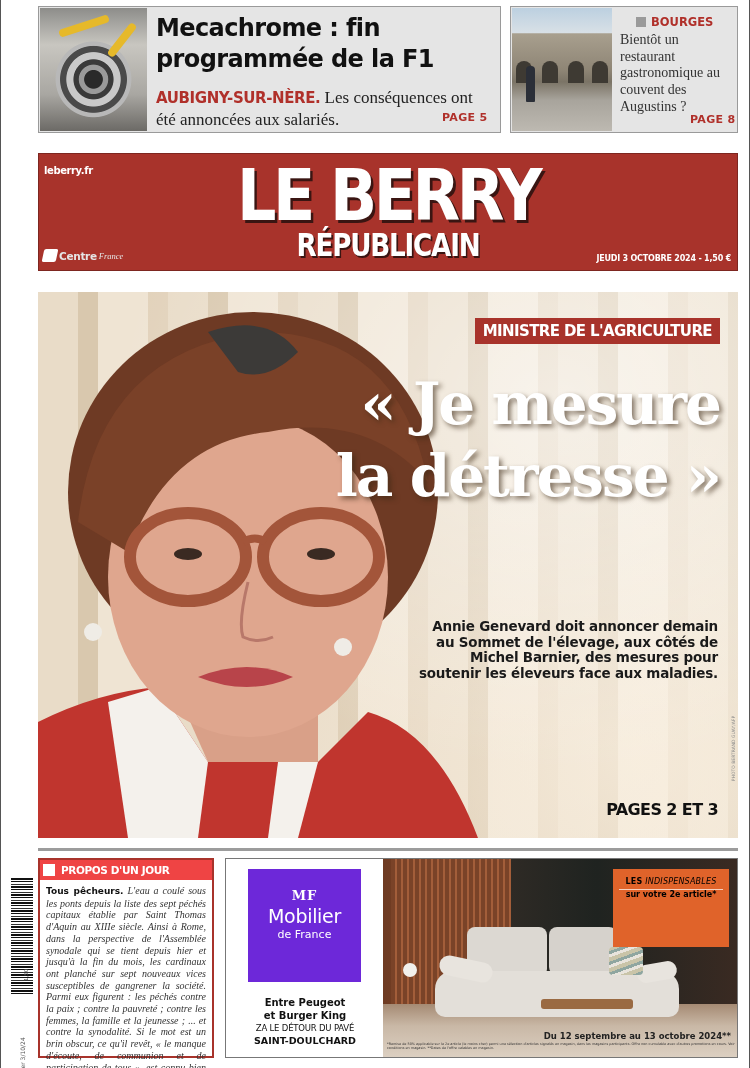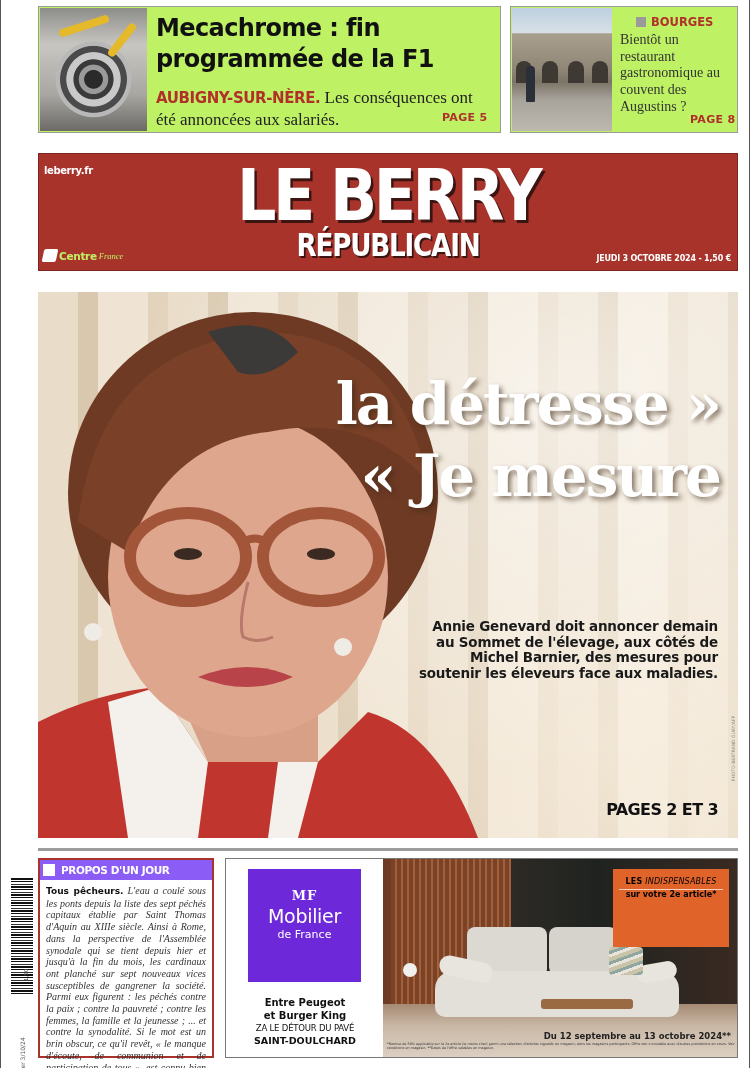--- a/index.html
+++ b/index.html
@@ -2,21 +2,21 @@
 <html><head>
 <meta charset="utf-8">
 <style>
   * { box-sizing: border-box; margin: 0; padding: 0; }
   html, body { width: 750px; height: 1068px; background: #ffffff; overflow: hidden; }
   body { position: relative; font-family: "Liberation Sans", sans-serif; color: #111; }
 
   .page-frame { position: absolute; left: 0; top: 0; width: 750px; height: 1068px; border-left: 1px solid #555; border-right: 1px solid #555; }
 
   
-  .teaser { position: absolute; border: 1px solid #9a9a9a; background: #bef264; }
+  .teaser { position: absolute; border: 1px solid #9a9a9a; background: #e5e5e5; }
   .teaser-left { left: 37px; top: 6px; width: 463px; height: 127px; }
   .teaser-right { left: 509px; top: 6px; width: 228px; height: 127px; }
 
   .teaser-left .photo { position: absolute; left: 1px; top: 1px; width: 107px; height: 123px; background:
       radial-gradient(circle at 50% 58%, #2a2a2a 0 10%, #9a9a9a 11% 16%, #3a3a3a 17% 22%, #c9c9c9 23% 30%, #4a4a4a 31% 37%, #b8b8b8 38% 42%, transparent 43%),
       linear-gradient(180deg, #8d8d8a 0%, #c8c6c0 30%, #a9a7a2 70%, #6c6a66 100%); overflow: hidden; }
   .teaser-left .photo .arm { position: absolute; height: 8px; background: #e6b92a; border-radius: 4px; }
   .teaser-left .headline { position: absolute; left: 117px; top: 6px; width: 340px; font-family: "DejaVu Sans", sans-serif; font-weight: bold; font-size: 24px; line-height: 31px; letter-spacing: -0.6px; color: #111; }
   .teaser-left .deck { position: absolute; left: 117px; top: 80px; width: 340px; font-family: "Liberation Serif", serif; font-size: 17px; line-height: 21px; color: #222; }
   .kicker-red { font-family: "DejaVu Sans", sans-serif; font-weight: bold; color: #b0302a; font-size: 15px; letter-spacing: -0.4px; }
@@ -28,21 +28,21 @@
   .teaser-right .photo .person { position: absolute; left: 14px; top: 58px; width: 9px; height: 36px; background: #2b2f38; border-radius: 4px 4px 1px 1px; }
   .teaser-right .text { position: absolute; left: 109px; top: 7px; width: 115px; font-family: "Liberation Serif", serif; font-size: 14px; line-height: 16.8px; color: #333; }
   .teaser-right .kicker { display: flex; align-items: center; gap: 5px; font-family: "DejaVu Sans", sans-serif; font-weight: bold; font-size: 11.5px; color: #b0302a; margin-bottom: 1px; padding-left: 16px; }
   .teaser-right .kicker .sq { width: 10px; height: 10px; background: #9a9a9a; display: inline-block; }
 
   
   .masthead { position: absolute; left: 37px; top: 153px; width: 700px; height: 118px; background: #a8332b; border: 1px solid #7d2620; }
   .masthead .site { position: absolute; left: 5px; top: 11px; color: #fff; font-family: "DejaVu Sans", sans-serif; font-weight: bold; font-size: 10px; letter-spacing: -0.4px; }
   .masthead .title1 { position: absolute; left: 0; right: 0; top: 1px; text-align: center; color: #fff; font-family: "DejaVu Sans", sans-serif; font-weight: bold; font-size: 72px; letter-spacing: -4px; line-height: 80px; text-shadow: 3px 3px 0 #3a1512; transform: scaleX(0.86); }
   .masthead .title2 { position: absolute; left: 0; right: 0; top: 73px; text-align: center; color: #fff; font-family: "DejaVu Sans", sans-serif; font-weight: bold; font-size: 32px; letter-spacing: -1.5px; line-height: 36px; text-shadow: 2px 2px 0 #3a1512; transform: scaleX(0.82); }
-  .masthead .group { position: absolute; left: 4px; top: 95px; display: flex; align-items: center; gap: 2px; color: #bef264; }
+  .masthead .group { position: absolute; left: 4px; top: 95px; display: flex; align-items: center; gap: 2px; color: #e5e5e5; }
   .masthead .group .logo { width: 14px; height: 13px; background: #fff; border-radius: 2px; transform: skewX(-12deg); }
   .masthead .group .g1 { font-family: "DejaVu Sans", sans-serif; font-weight: bold; font-size: 10.5px; letter-spacing: -0.3px; }
   .masthead .group .g2 { font-family: "Liberation Serif", serif; font-style: italic; font-size: 8.5px; }
   .masthead .dateline { position: absolute; right: 6px; top: 100px; color: #fff; font-family: "DejaVu Sans", sans-serif; font-weight: bold; font-size: 8px; letter-spacing: -0.2px; }
 
   
   .hero { position: absolute; left: 37px; top: 292px; width: 700px; height: 546px; overflow: hidden;
       background:
         linear-gradient(90deg, rgba(255,255,255,0) 0%, rgba(255,255,255,0) 60%, rgba(255,250,240,0.25) 100%),
         repeating-linear-gradient(90deg, #e9dcc8 0 40px, #d9c8ae 40px 60px, #efe4d3 60px 110px, #e2d2bb 110px 130px),
@@ -58,21 +58,21 @@
 
   .divider { position: absolute; left: 37px; top: 848px; width: 700px; height: 3px; background: #9c9c9c; }
 
   
   .barcode { position: absolute; left: 10px; top: 878px; width: 22px; height: 130px; }
   .barcode .bars { position: absolute; left: 0; top: 0; width: 22px; height: 118px; background: repeating-linear-gradient(180deg, #111 0 2px, #fff 2px 3px, #111 3px 4px, #fff 4px 6px, #333 6px 7px, #fff 7px 8px); }
   .barcode .lbl { position: absolute; left: -34px; top: 150px; width: 90px; transform: rotate(-90deg); font-family: "DejaVu Sans", sans-serif; font-size: 6px; color: #555; text-align: left; white-space: nowrap; }
   .barcode .num { position: absolute; left: -10px; top: 75px; width: 50px; transform: rotate(-90deg); font-family: "DejaVu Sans", sans-serif; font-size: 5.5px; color: #555; white-space: nowrap; }
 
   .propos { position: absolute; left: 37px; top: 858px; width: 176px; height: 200px; border: 2px solid #a8332b; background: #fff; }
-  .propos .head { height: 20px; background: #8b5cf6; display: flex; align-items: center; gap: 6px; padding-left: 3px; }
+  .propos .head { height: 20px; background: #ef4444; display: flex; align-items: center; gap: 6px; padding-left: 3px; }
   .propos .head .sq { width: 12px; height: 12px; background: #fff; }
   .propos .head .label { color: #fff; font-family: "DejaVu Sans", sans-serif; font-weight: bold; font-size: 10.5px; letter-spacing: -0.4px; }
   .propos .body { padding: 5px 6px 0 6px; font-family: "Liberation Serif", serif; font-style: italic; font-size: 10px; line-height: 11.7px; color: #333; text-align: justify; }
   .propos .body .lead { font-family: "DejaVu Sans", sans-serif; font-weight: bold; font-style: normal; font-size: 9px; color: #111; }
 
   
   .ad { position: absolute; left: 224px; top: 858px; width: 513px; height: 200px; border: 1px solid #777; background: #fff; overflow: hidden; }
   .ad .brand { position: absolute; left: 22px; top: 10px; width: 113px; height: 113px; background: #6d28d9; color: #fff; text-align: center; }
   .ad .brand .mf { margin-top: 19px; font-family: "DejaVu Serif", serif; font-weight: bold; font-size: 13px; letter-spacing: 1px; }
   .ad .brand .b1 { margin-top: 3px; font-family: "DejaVu Sans", sans-serif; font-size: 19px; line-height: 21px; letter-spacing: -0.3px; }
@@ -176,23 +176,24 @@
       <ellipse cx="150" cy="262" rx="14" ry="6" fill="#3a2a22"></ellipse>
       <ellipse cx="283" cy="262" rx="14" ry="6" fill="#3a2a22"></ellipse>
 
       <path d="M210 290 Q200 330 205 345 Q220 352 235 345" fill="none" stroke="#b8786a" stroke-width="3"></path>
 
       <path d="M160 385 Q210 365 255 385 Q210 405 160 385 Z" fill="#b8444a"></path>
 
       <circle cx="55" cy="340" r="9" fill="#efece6"></circle>
       <circle cx="305" cy="355" r="9" fill="#efece6"></circle>
     </svg>
+    <div class="kicker">MINISTRE DE L'AGRICULTURE</div>
     <div class="quote">
+      <div>« Je mesure</div>
       <div>la détresse »</div>
-      <div>« Je mesure</div>
     </div>
     <div class="standfirst">Annie Genevard doit annoncer demain au Sommet de l'élevage, aux côtés de Michel Barnier, des mesures pour soutenir les éleveurs face aux maladies.</div>
     <div class="pages">PAGES 2 ET 3</div>
     <div class="credit">
       <span>PHOTO BERTRAND GUAY/AFP</span>
     </div>
   </div>
 
   <div class="divider"></div>
 

